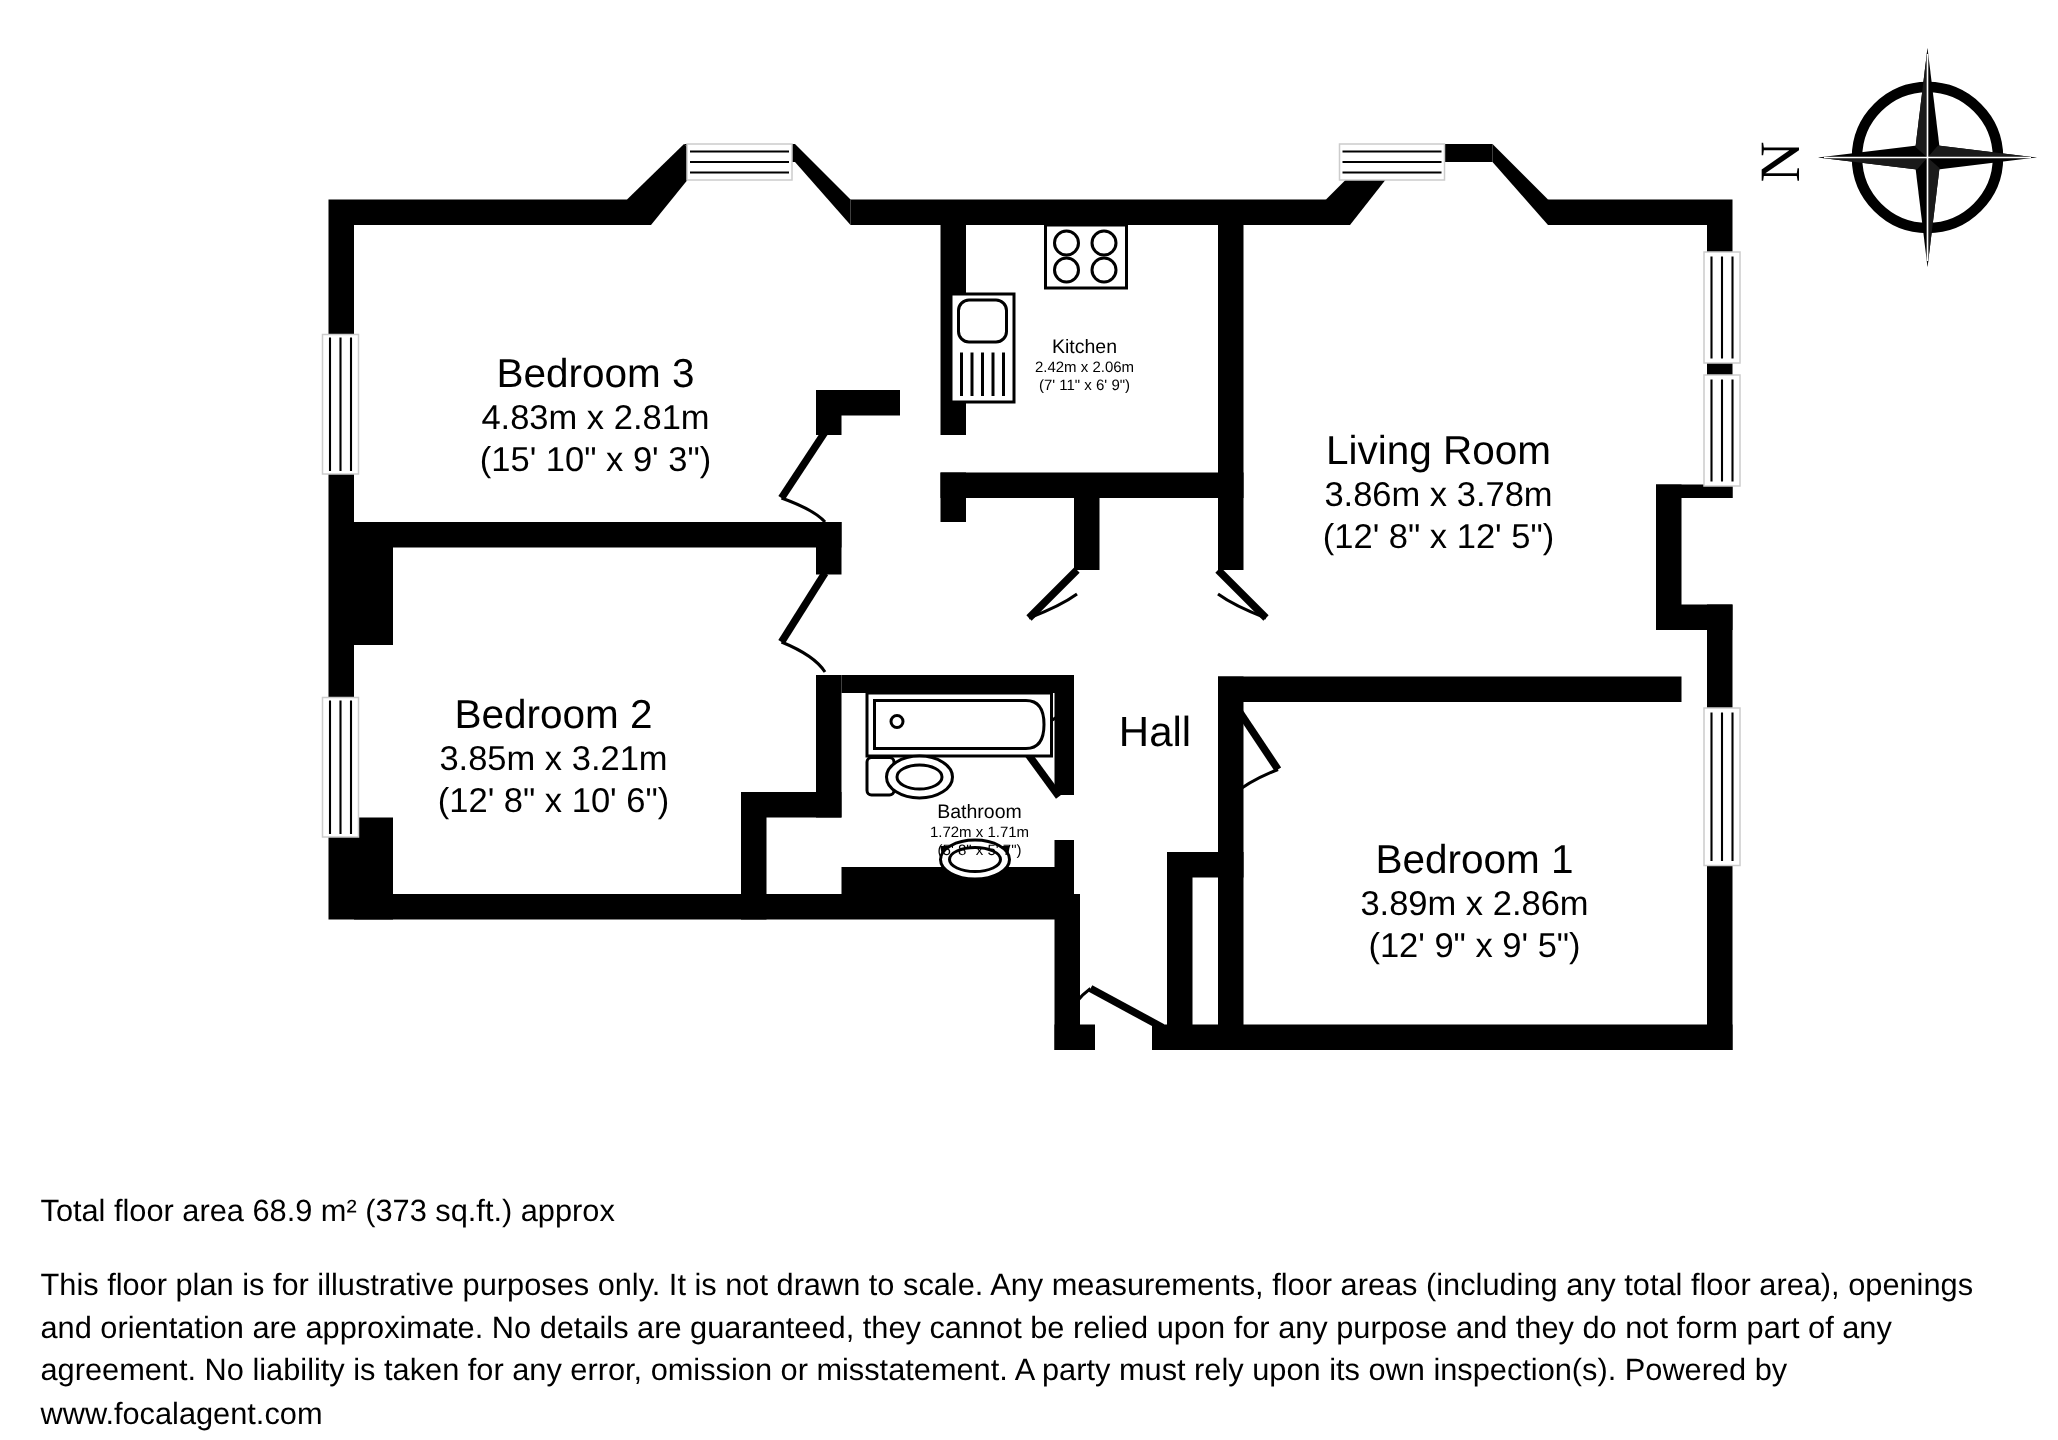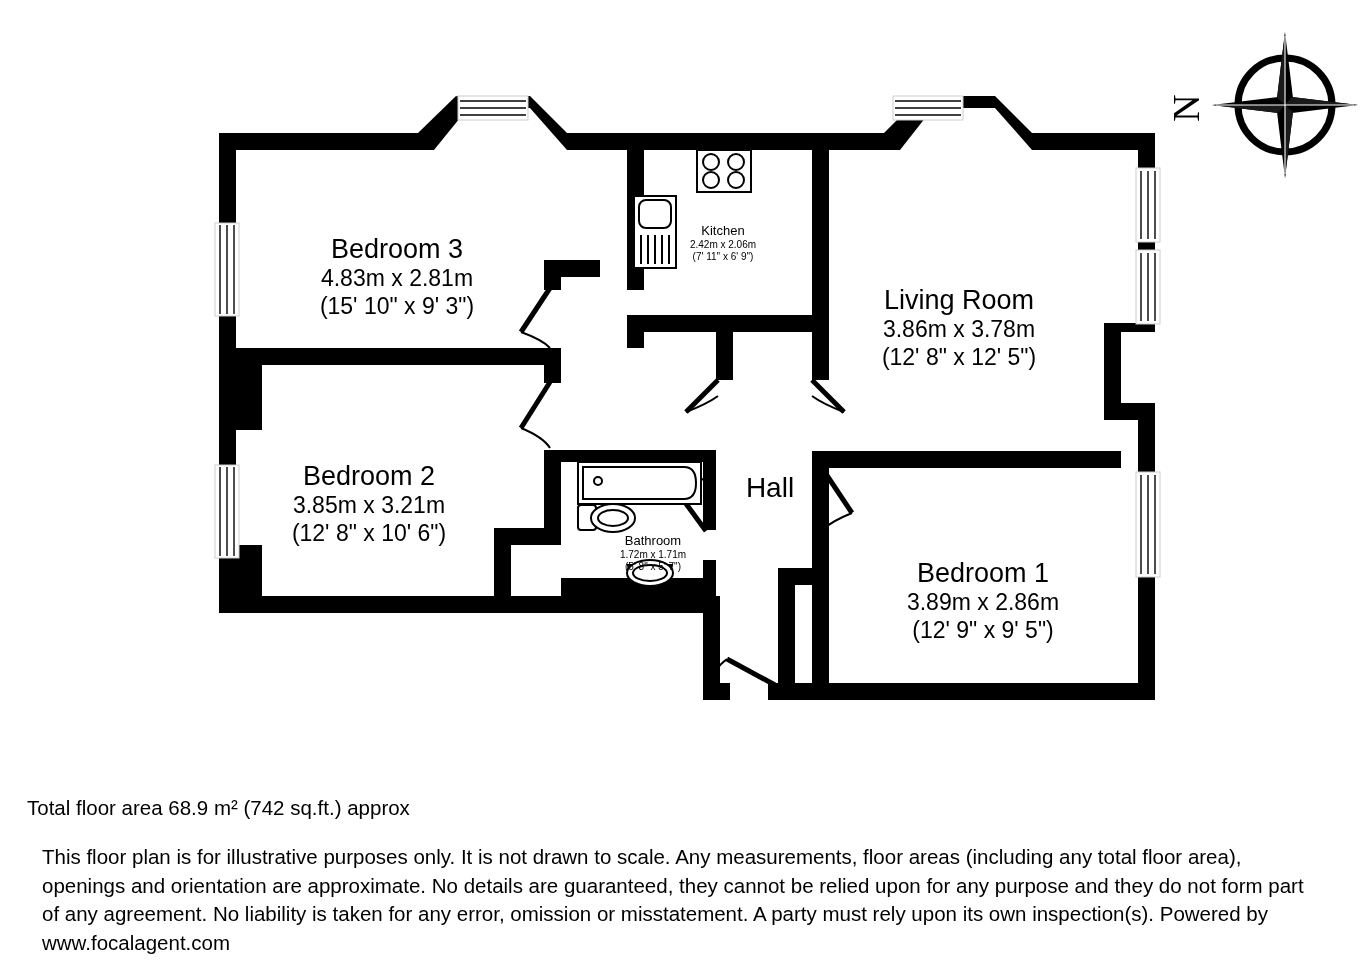--- a/index.html
+++ b/index.html
@@ -107,21 +107,21 @@
   }
   #total-area {
     font-size: 20.5px;
     line-height: 26px;
     margin: 0 0 22px 0;
     font-family: "Liberation Sans", sans-serif;
   }
   #disclaimer {
     font-size: 20.5px;
     line-height: 28.5px;
-    margin: 15px;
+    margin: 0;
     font-family: "Liberation Sans", sans-serif;
   }
 </style>
 </head>
 <body>
 
 <div id="plan-wrap">
 <svg id="floorplan" viewBox="0 0 1372 780" xmlns="http://www.w3.org/2000/svg">
 
   <g>
@@ -377,15 +377,15 @@
 
       <line x1="1285" y1="36" x2="1285" y2="174" stroke="#ffffff" stroke-width="1.1"></line>
       <line x1="1216" y1="105" x2="1354" y2="105" stroke="#ffffff" stroke-width="1.1"></line>
     </g>
   </g>
 
 </svg>
 </div>
 
 <div id="footer">
-  <p id="total-area">Total floor area 68.9 m² (742 sq.ft.) approx</p>
+  <p id="total-area">Total floor area 68.9 m² (373 sq.ft.) approx</p>
   <p id="disclaimer">This floor plan is for illustrative purposes only. It is not drawn to scale. Any measurements, floor areas (including any total floor area), openings and orientation are approximate. No details are guaranteed, they cannot be relied upon for any purpose and they do not form part of any agreement. No liability is taken for any error, omission or misstatement. A party must rely upon its own inspection(s). Powered by www.focalagent.com</p>
 </div>
 
 </body></html>

